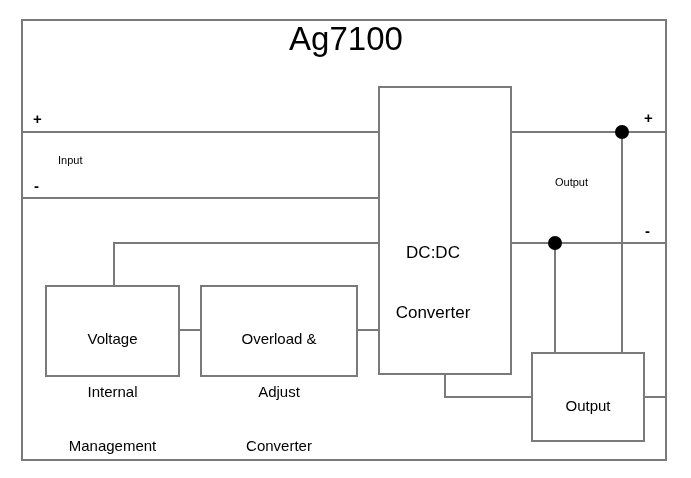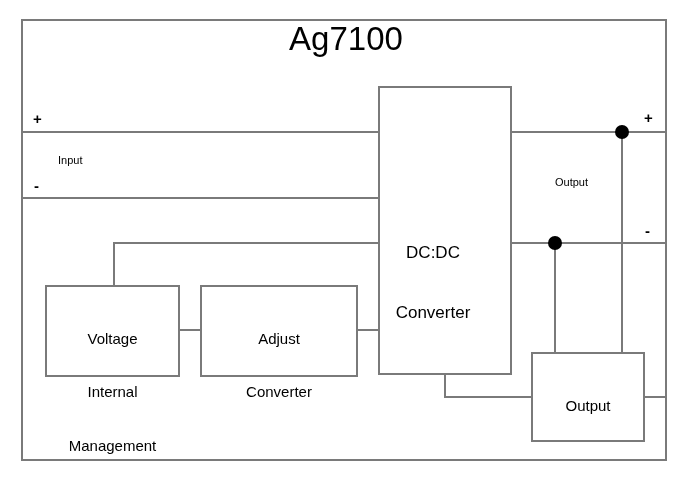--- a/index.html
+++ b/index.html
@@ -136,20 +136,21 @@
     <div>Converter</div>
   </div>
 
   <div class="lbl lbl-block" style="left:46px; top:295px; width:133px;">
     <div>Voltage</div>
     <div>Internal</div>
     <div>Management</div>
   </div>
 
   <div class="lbl lbl-block" style="left:201px; top:295px; width:156px;">
+    <div>Overload &amp;</div>
     <div>Adjust</div>
     <div>Converter</div>
   </div>
 
   <div class="lbl lbl-block" style="left:532px; top:362px; width:112px;">
     <div>Output</div>
     
   </div>
 
 </div>

